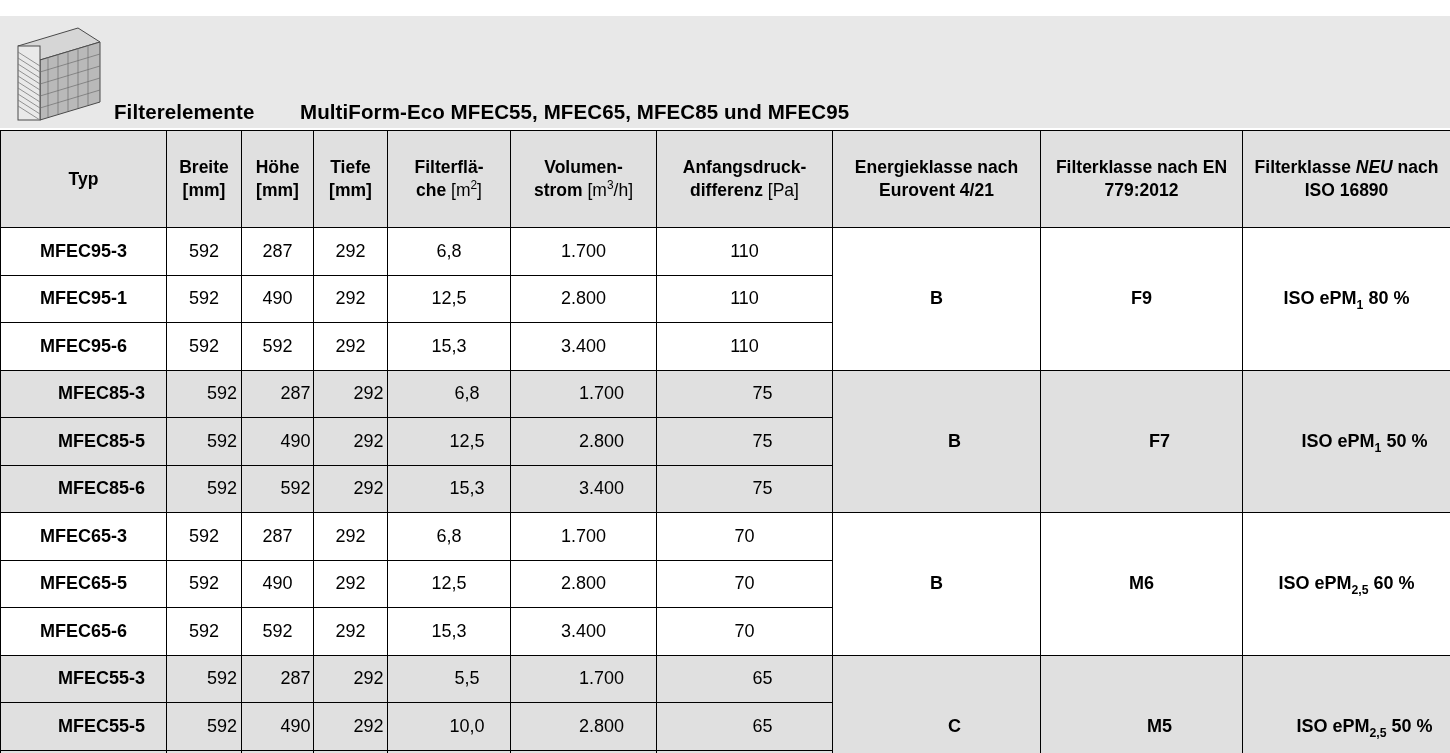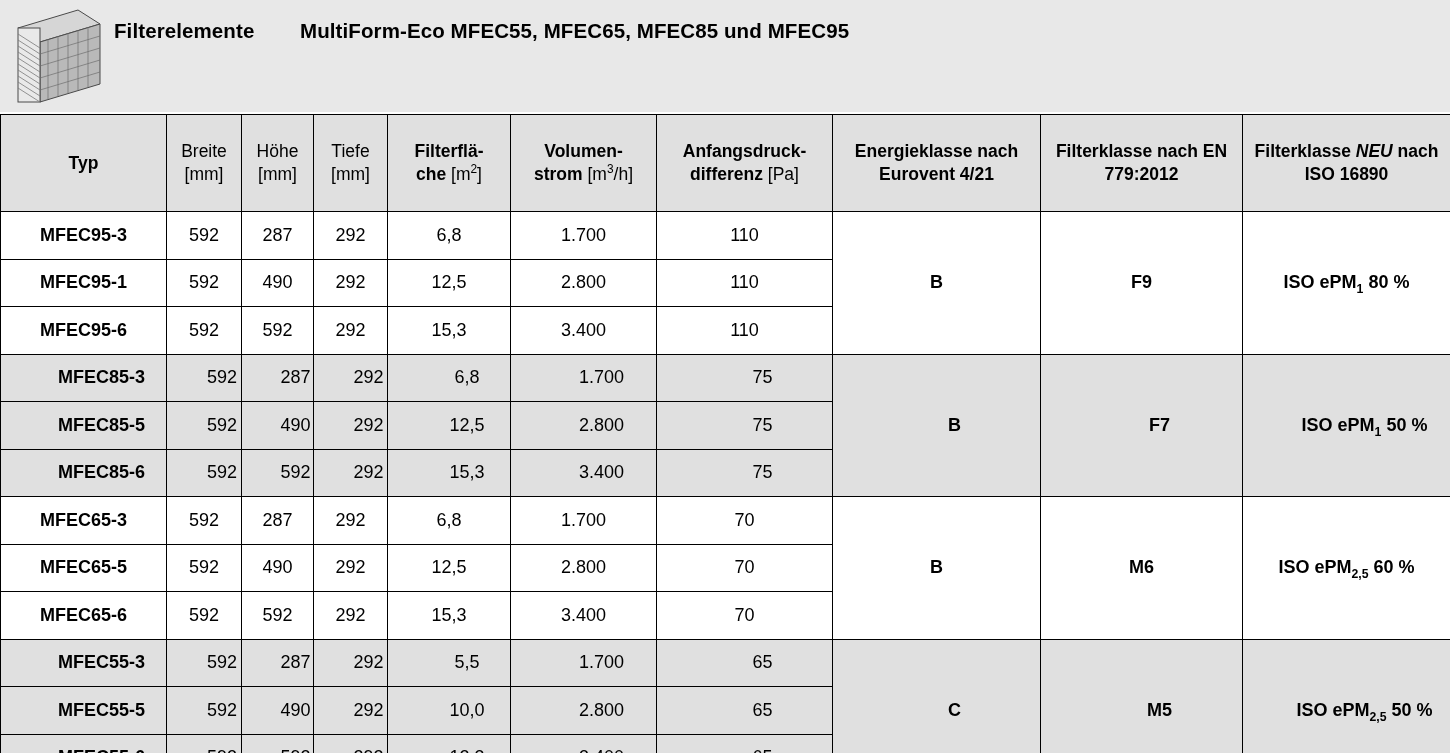--- a/index.html
+++ b/index.html
@@ -16,23 +16,24 @@
     height: 753px;
     position: relative;
     overflow: hidden;
     background: #ffffff;
   }
   
   .header {
     height: 112px;
     background: #e8e8e8;
     display: flex;
-    align-items: flex-start;
+    align-items: flex-end;
     padding: 0;
     border-bottom: 2px solid #ffffff;
+    margin-top: 16px;
   }
   .header-img {
     width: 96px;
     height: 104px;
     margin: 6px 10px 0 8px;
     flex: 0 0 auto;
     position: relative;
   }
   .header-text {
     padding-top: 14px;
@@ -62,21 +63,21 @@
   }
   thead th {
     background: #e0e0e0;
     font-size: 17.5px;
     font-weight: bold;
     height: 96px;
     line-height: 1.3;
     padding: 2px 4px;
   }
   thead th .u {
-    font-weight: normal;
+    font-weight: bold;
     text-align: center;
   }
   thead th .unit {
     font-weight: normal;
   }
   tbody td {
     font-size: 18px;
     height: 46.5px;
     background: #ffffff;
   }

